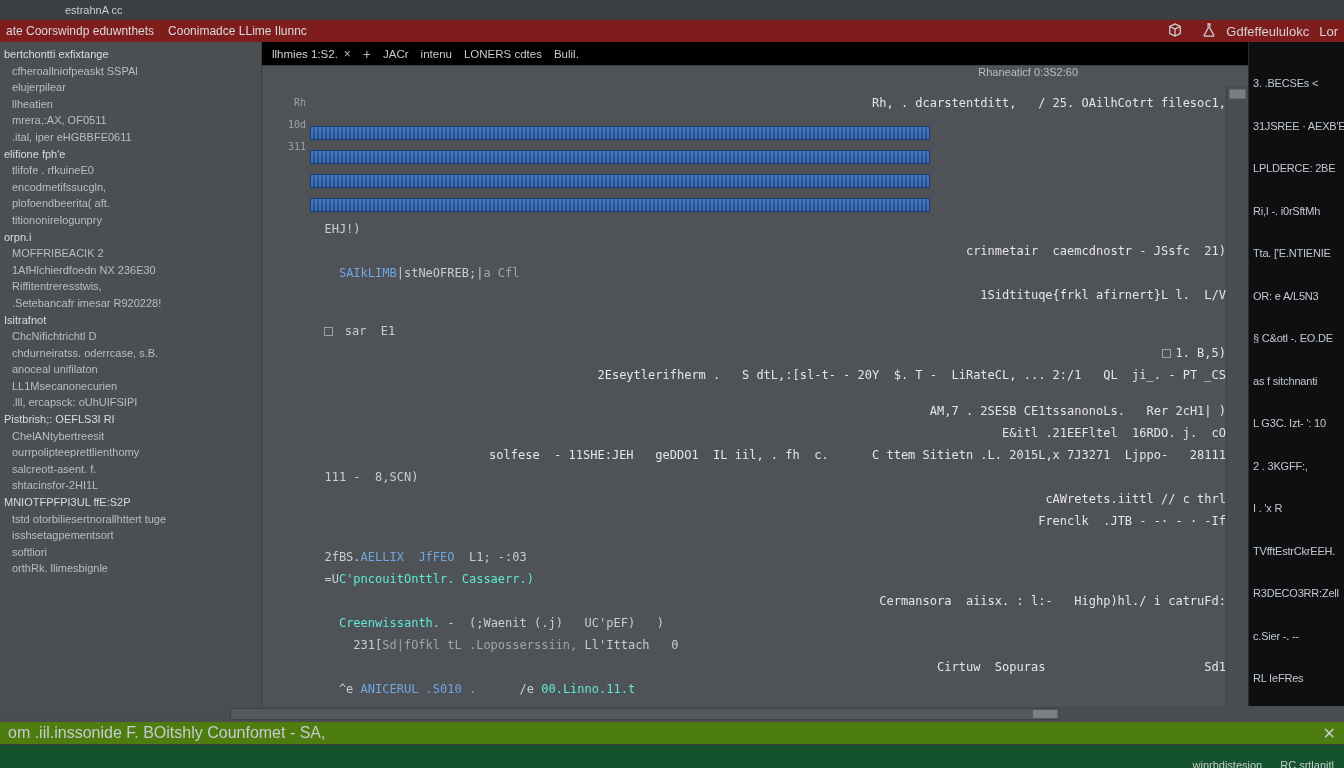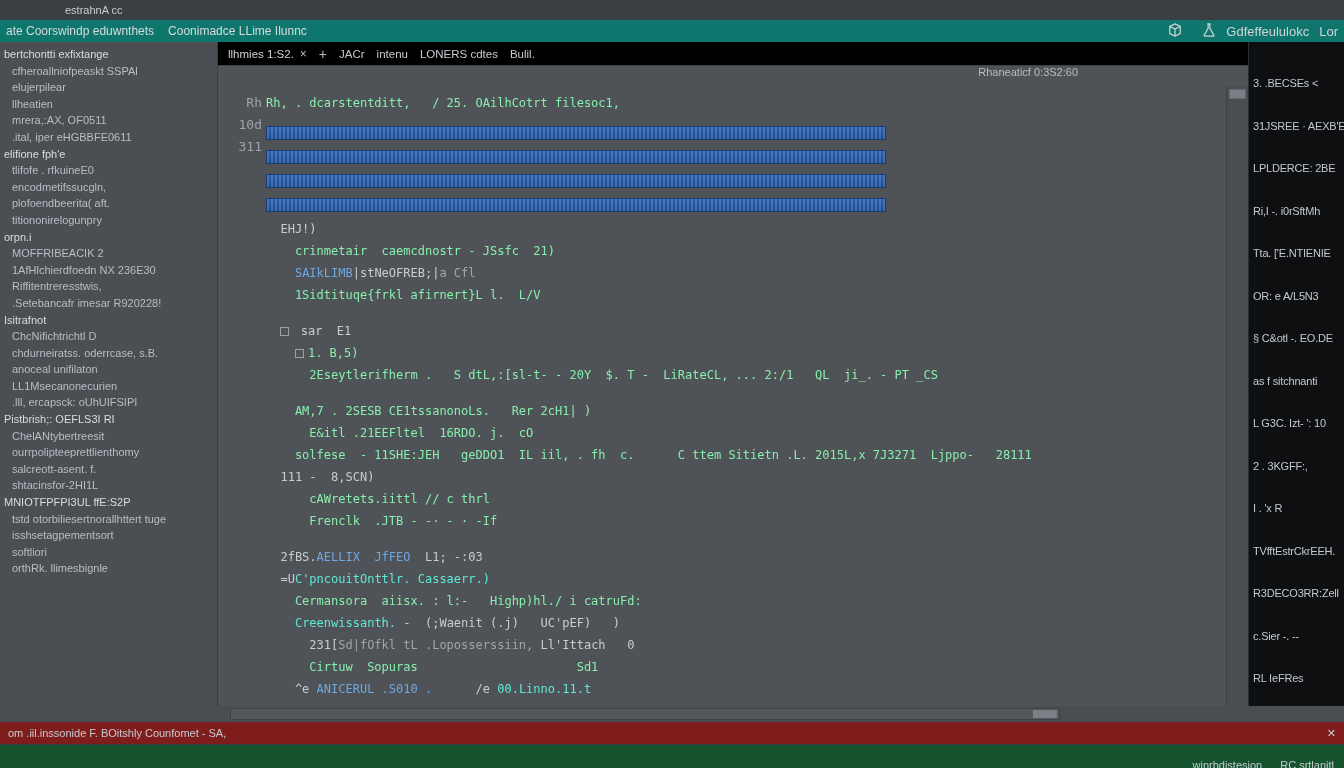--- a/index.html
+++ b/index.html
@@ -1,68 +1,68 @@
 <!DOCTYPE html>
 <html><head>
 <meta charset="utf-8">
 <style>
   * { margin: 0; padding: 0; box-sizing: border-box; }
   html, body { width: 1344px; height: 768px; overflow: hidden; background: #4a4d52; font-family: "Segoe UI", Arial, sans-serif; color: #c8cdd3; }
   .titlebar { height: 20px; background: #3b3e42; display: flex; align-items: center; padding: 0 10px; font-size: 11px; color: #c8cdd3; }
   .titlebar .t1 { margin-left: 55px; }
-  .menubar { height: 22px; background: #0f766e; display: flex; align-items: center; gap: 14px; padding: 0 6px; font-size: 12px; color: #d6dade; }
+  .menubar { height: 22px; background: #7f1d1d; display: flex; align-items: center; gap: 14px; padding: 0 6px; font-size: 12px; color: #d6dade; }
   .menubar .mn { white-space: nowrap; }
   .menubar .spacer { flex: 1; }
   .menubar .icon-group { display: flex; align-items: center; gap: 10px; font-size: 13px; color: #d0d4d9; }
   .menubar svg { width: 14px; height: 14px; }
 
   .workspace { display: flex; height: 664px; }
-  .sidebar { width: 218px; background: #4b4e53; border-right: 1px solid #3a3d41; overflow: hidden; }
+  .sidebar { width: 262px; background: #4b4e53; border-right: 1px solid #3a3d41; overflow: hidden; }
   .side-inner { padding: 4px 2px; font-size: 11px; line-height: 16.6px; }
   .side-item { white-space: nowrap; overflow: hidden; text-overflow: clip; color: #c6cbd1; padding: 0 2px; }
   .side-item.group { color: #d8dde2; font-weight: 500; }
   .side-item.sub { padding-left: 10px; color: #b9bec4; }
 
   .editor-area { flex: 1; display: flex; flex-direction: column; background: #4f5257; position: relative; }
   .tabstrip { height: 24px; display: flex; align-items: center; gap: 12px; padding: 0 10px; font-size: 11.5px; color: #cfd3d8; background: #000000; border-bottom: 1px solid #3e4145; }
   .tabstrip .tab { display: flex; align-items: center; gap: 6px; }
   .tabstrip .x { font-size: 12px; color: #b5bac0; }
   .tabstrip .plus { font-size: 14px; color: #b5bac0; }
   .tabstrip .tlabel { color: #c6cbd0; }
   .subheader { height: 20px; padding: 0 10px; display: flex; align-items: flex-start; font-size: 11px; color: #b8bdc3; }
   .subheader .right { margin-left: auto; margin-right: 160px; }
 
   .editor-scroll { flex: 1; position: relative; display: flex; }
-  .gutter { width: 48px; padding: 6px 4px 0 0; text-align: right; font-size: 13px; color: #9da2a8; line-height: 22px; font-family: "Consolas", monospace; }
+  .gutter { width: 48px; padding: 6px 4px 0 0; text-align: right; font-size: 10px; color: #9da2a8; line-height: 22px; font-family: "Consolas", monospace; }
   .codecol { flex: 1; position: relative; padding-top: 6px; }
 
   .hl-lines { position: absolute; left: 0; top: 12px; display: flex; flex-direction: column; gap: 10px; }
   .hl { height: 14px; width: 620px; background: linear-gradient(#2f5ea8, #1e4a90); border: 1px solid #1a3b70; position: relative; }
   .hl::after { content: ""; position: absolute; inset: 0; background: repeating-linear-gradient(90deg, rgba(120,170,230,0.35) 0 2px, transparent 2px 4px); }
 
   .code-lines { font-family: "Consolas", monospace; font-size: 12px; line-height: 22px; position: relative; }
   .cl { white-space: pre; }
-  .cl.dim { color: #86efac; }
+  .cl.dim { color: #e5e5e5; text-align: right; }
   .cl .kw { color: #6fa7e0; }
   .cl .fn { color: #5eead4; }
   .cl .pale { color: #a0a5ab; }
   .sectgap { height: 14px; }
   .boxicon { display: inline-block; width: 9px; height: 9px; border: 1px solid #9aa0a6; margin-right: 4px; vertical-align: -1px; }
 
   .minimap { width: 22px; background: #4a4d52; border-left: 1px solid #3c3f43; position: relative; }
   .minimap .thumb { position: absolute; left: 2px; right: 2px; top: 3px; height: 10px; background: #7a7f85; border: 1px solid #66696e; }
 
   .rightpanel { width: 96px; background: #0e0f11; border-left: 1px solid #2a2d31; padding: 6px 4px; overflow: hidden; }
   .rightpanel .rl { font-size: 11px; font-family: Liberation Sans, sans-serif; line-height: 14.5px; color: #c4c8cd; white-space: nowrap; letter-spacing: -0.2px; margin-top: 28px; }
 
   .hscroll-region { height: 16px; background: #4a4d52; display: flex; align-items: center; }
   .hscroll-region .track { margin-left: 230px; flex: 1; height: 12px; background: #54575c; position: relative; max-width: 830px; border: 1px solid #3f4246; }
   .hscroll-region .thumb { position: absolute; right: 2px; top: 1px; width: 24px; height: 8px; background: #7c8086; }
 
-  .secondary-bar { height: 22px; background: #7f1d1d; display: flex; align-items: center; padding: 0 8px; font-size: 11px; color: #c6cbd0; gap: 12px; }
+  .secondary-bar { height: 22px; background: #4d7c0f; display: flex; align-items: center; padding: 0 8px; font-size: 16px; color: #c6cbd0; gap: 12px; }
   .secondary-bar .spacer { flex: 1; }
 
   .statusbar { height: 40px; background: #14532d; border-top: 1px solid #3b3e42; display: flex; align-items: center; padding: 8px 10px; font-size: 11px; color: #c6cbd0; gap: 18px; }
   .statusbar .spacer { flex: 1; }
 
   svg.stroke path, svg.stroke circle, svg.stroke rect { stroke: #cfd3d8; stroke-width: 1.4; fill: none; }
 </style>
 </head>
 <body>
 

